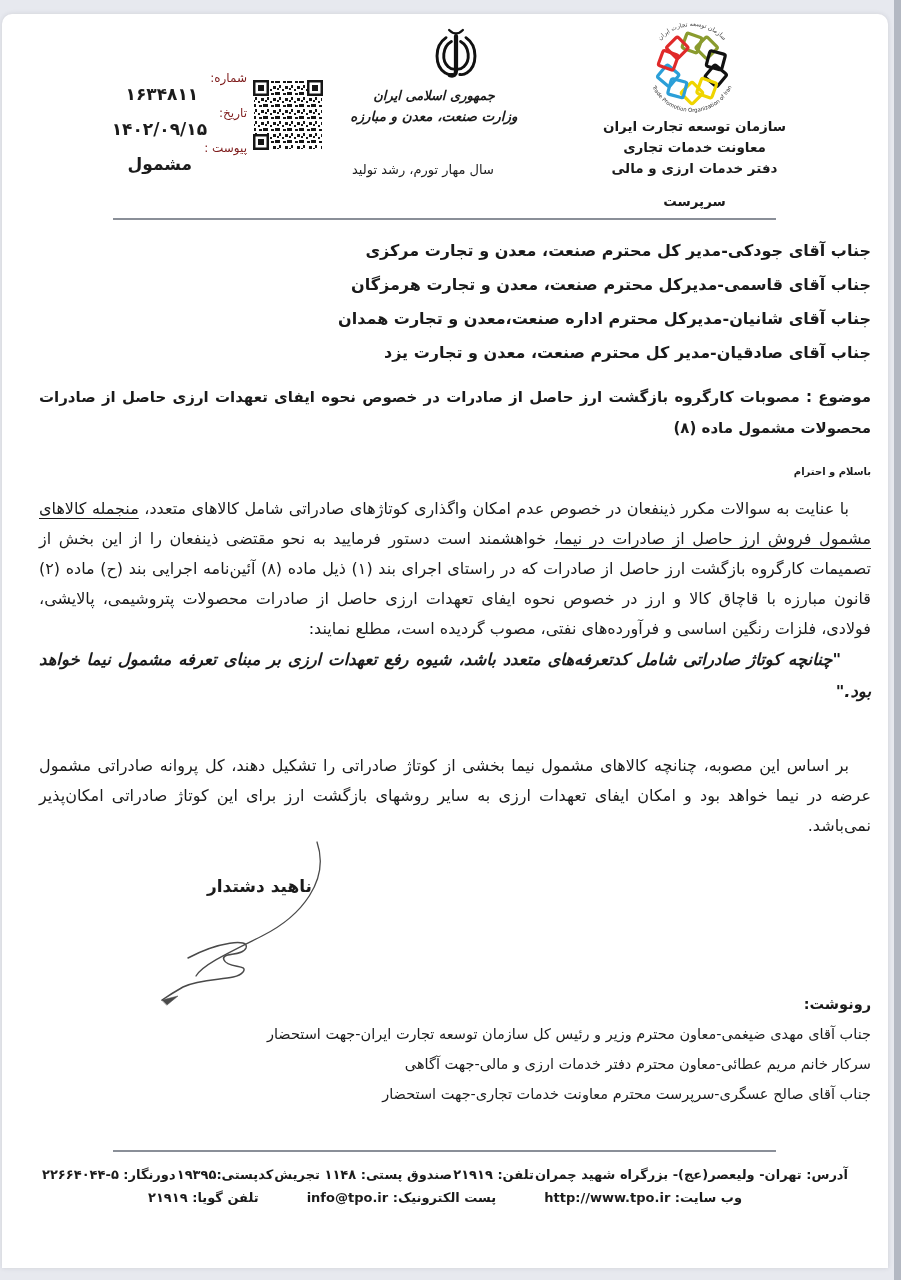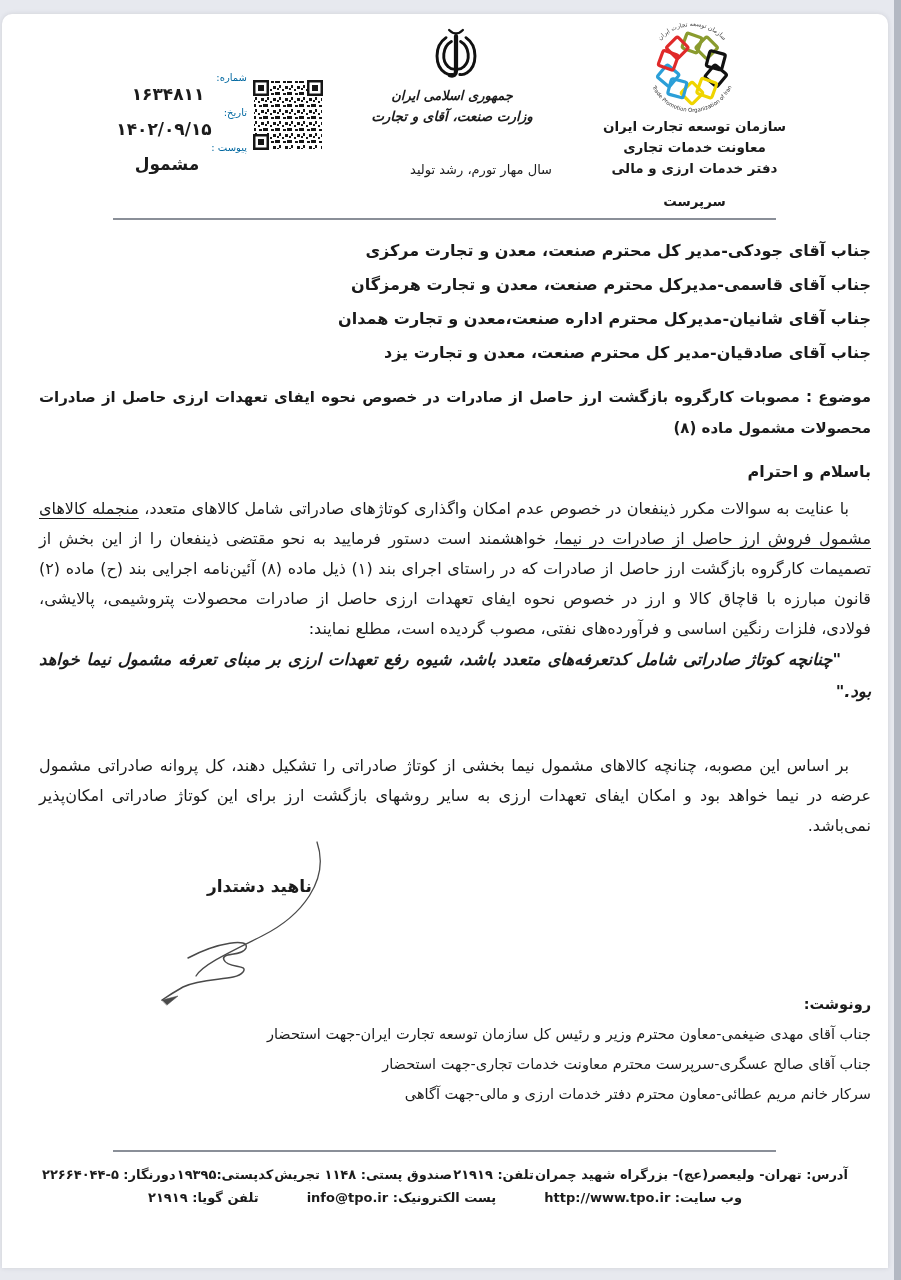--- a/index.html
+++ b/index.html
@@ -15,36 +15,36 @@
     background: #ffffff; border-radius: 10px 10px 0 0;
     box-shadow: 0 0 5px rgba(40,45,60,0.12);
     direction: rtl; color: #1b1b1b;
   }
   .abs { position: absolute; }
   .hr { position: absolute; left: 111px; width: 663px; border-top: 2px solid #8a8f98; height: 0; }
 
   
   .meta { left: 55px; top: 46px; width: 190px; }
   .meta-row { display: flex; align-items: center; height: 35px; gap: 12px; justify-content: flex-start; }
-  .meta-label { font-size: 10px; color: #0369a1; white-space: nowrap; }
+  .meta-label { font-size: 12px; color: #7f1d1d; white-space: nowrap; }
   .meta-value { font-size: 17px; font-weight: bold; white-space: nowrap; margin-top: 32px; }
-  .gov { left: 350px; top: 72px; width: 200px; text-align: center; }
+  .gov { left: 332px; top: 72px; width: 200px; text-align: center; }
   .gov-line1 { font-size: 13px; font-style: italic; font-weight: 600; line-height: 20px; }
   .gov-line2 { font-size: 13.5px; font-style: italic; font-weight: bold; line-height: 20px; }
-  .slogan { left: 350px; top: 148px; width: 200px; text-align: right; font-size: 13px; }
+  .slogan { left: 350px; top: 148px; width: 200px; text-align: left; font-size: 13px; }
   .org { left: 595px; top: 102px; width: 195px; text-align: center; font-weight: bold; font-size: 13.5px; }
   .org div { line-height: 21px; }
   .org .org-line4 { margin-top: 12px; }
 
   
   .block { position: absolute; left: 33px; right: 13px; margin: 4px; }
   .rcpt-list { top: 216px; }
   .rcpt { font-weight: bold; font-size: 16px; line-height: 34px; text-align: right; }
   .subject { top: 364px; font-weight: bold; font-size: 15px; line-height: 31px; text-align: justify; }
-  .salut { top: 443px; font-weight: bold; font-size: 16px; line-height: 22px; }
+  .salut { top: 443px; font-weight: bold; font-size: 10px; line-height: 22px; }
   .para { font-size: 16px; line-height: 30px; text-align: justify; }
   .p1 { top: 476px; text-indent: 22px; }
   .u { text-decoration: underline; text-underline-offset: 4px; }
   .quote { top: 626px; font-weight: bold; font-style: italic; font-size: 16.5px; line-height: 32px; text-indent: 30px; text-align: justify; }
   .p2 { top: 733px; text-indent: 22px; }
 
   
   .sig-name { left: 150px; top: 862px; width: 160px; text-align: right; font-weight: bold; font-size: 17px; }
   .sig-svg { left: 148px; top: 824px; pointer-events: none; }
 
@@ -121,21 +121,21 @@
       <path d="M17 15 C1 26 2 52 16 61 q4 3 9 2" stroke-width="3.8"></path>
       <g transform="translate(60,0) scale(-1,1)">
         <path d="M24 20 C12 27 11 45 20 53 q3 3 7 3" stroke-width="3.8"></path>
         <path d="M17 15 C1 26 2 52 16 61 q4 3 9 2" stroke-width="3.8"></path>
       </g>
     </g>
   </svg>
 
   <div class="abs gov">
     <div class="gov-line1">جمهوری اسلامی ایران</div>
-    <div class="gov-line2">وزارت صنعت، آقای و تجارت</div>
+    <div class="gov-line2">وزارت صنعت، معدن و مبارزه</div>
   </div>
   <div class="abs slogan">سال مهار تورم، رشد تولید</div>
 
   <svg class="abs" style="left:638px; top:2px;" width="104" height="104" viewBox="0 0 100 104" aria-hidden="true">
     <defs>
       <path id="arcTop" d="M 8,52 A 42,42 0 0 1 92,52"></path>
       <path id="arcBottom" d="M 6,52 A 44,44 0 0 0 94,52"></path>
     </defs>
     <g fill="none" stroke-width="3.2">
       <rect x="42" y="19" width="16" height="16" rx="2" transform="rotate(20 50 27)" stroke="#8a9b2e"></rect>
@@ -188,22 +188,22 @@
     <g fill="none" stroke="#4a4a4a" stroke-linecap="round">
       <path d="M167 4 C 180 42, 152 78, 112 98 C 80 114, 52 127, 46 138" stroke-width="1.3"></path>
       <path d="M38 120 C 68 104, 100 100, 96 110 C 92 119, 70 114, 74 122 C 78 131, 99 126, 93 134 C 85 144, 55 138, 33 149 C 26 153, 18 158, 12 162" stroke-width="1.5"></path>
       <path d="M12 162 l 16 -4 l -11 9 z" fill="#4a4a4a" stroke-width="0.5"></path>
     </g>
   </svg>
 
   <div class="block cc-label">رونوشت:</div>
   <div class="block cc-list">
     <div class="cc-item">جناب آقای مهدی ضیغمی-معاون محترم وزیر و رئیس کل سازمان توسعه تجارت ایران-جهت استحضار</div>
+    <div class="cc-item">سرکار خانم مریم عطائی-معاون محترم دفتر خدمات ارزی و مالی-جهت آگاهی</div>
     <div class="cc-item">جناب آقای صالح عسگری-سرپرست محترم معاونت خدمات تجاری-جهت استحضار</div>
-    <div class="cc-item">سرکار خانم مریم عطائی-معاون محترم دفتر خدمات ارزی و مالی-جهت آگاهی</div>
   </div>
 
   <div class="hr footer-hr"></div>
   <div class="footer-line footer-1">
     <span>آدرس: تهران- ولیعصر(عج)- بزرگراه شهید چمران</span>
     <span>تلفن: ۲۱۹۱۹</span>
     <span>صندوق پستی: ۱۱۴۸ تجریش</span>
     <span>کدپستی:۱۹۳۹۵</span>
     <span>دورنگار: ۵-۲۲۶۶۴۰۴۴</span>
   </div>

